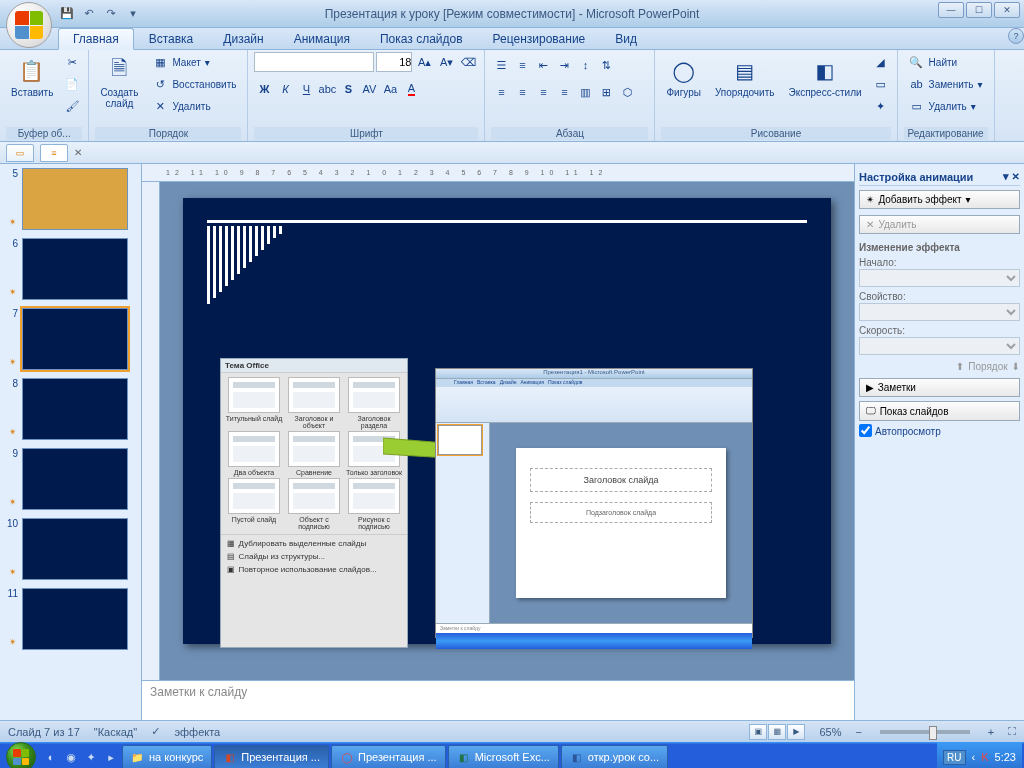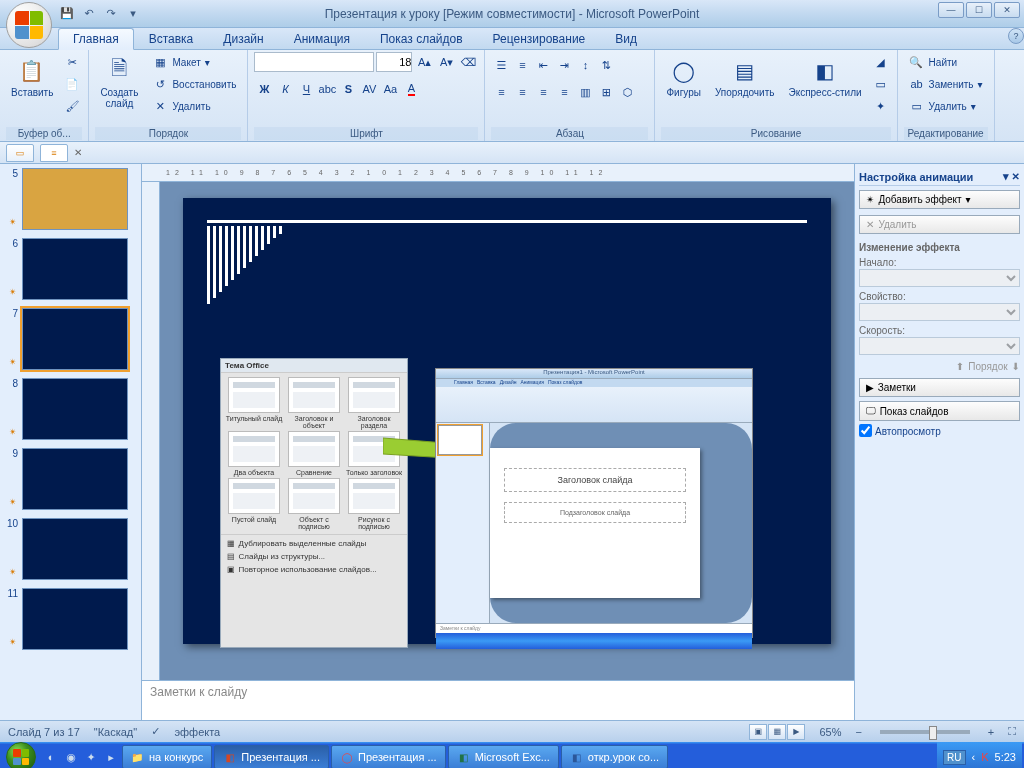--- a/index.html
+++ b/index.html
@@ -66,21 +66,21 @@
 .lp-menu{border-top:1px solid #ccc;padding:2px;}
 .lp-mi{font-size:8px;padding:2px 4px;color:#333;display:flex;gap:4px;align-items:center;}
 .mini-ppt{position:absolute;top:170px;left:252px;width:318px;height:270px;background:#d5e4f5;border:1px solid #888;}
 .mp-title{height:10px;background:linear-gradient(#d9e7f8,#aecde8);font-size:6px;padding:0 4px;color:#3b5a82;text-align:center;border-bottom:1px solid #9ab;}
 .mp-tabs{height:8px;background:#c2d9f0;display:flex;gap:4px;padding-left:18px;font-size:5px;color:#15428b;}
 .mp-ribbon{height:36px;background:linear-gradient(#e8f1fb,#d5e4f5);border-bottom:1px solid #9ab;}
 .mp-body{display:flex;height:200px;}
 .mp-thumbs{width:54px;background:#e3eefc;border-right:1px solid #9ab;padding:2px;}
 .mp-th{width:44px;height:30px;background:#fff;border:1px solid #999;margin-bottom:2px;}
 .mp-th.sel{outline:1px solid #f0a030;}
-.mp-canvas{flex:1;background:#6f8fb5;display:flex;align-items:center;justify-content:flex-start;border-radius:26px;}
+.mp-canvas{flex:1;background:#6f8fb5;display:flex;align-items:center;justify-content:center;}
 .mp-slide{width:210px;height:150px;background:#fff;box-shadow:2px 2px 4px rgba(0,0,0,0.4);padding:20px 14px;}
 .mp-h{border:1px dashed #aaa;padding:6px;text-align:center;font-size:9px;color:#444;margin-bottom:10px;}
 .mp-s{border:1px dashed #aaa;padding:6px;text-align:center;font-size:7px;color:#666;}
 .mp-notes{height:10px;background:#fff;border-top:1px solid #9ab;font-size:5px;padding:1px 4px;color:#888;}
 .mp-task{height:16px;background:linear-gradient(#245edb,#3b9af5,#245edb);}
 .arrow{position:absolute;top:220px;left:200px;width:148px;height:60px;pointer-events:none;}
 .notes-pane { height: 40px; background: #fff; border-top: 1px solid #8fb4d9; padding: 4px 8px; font-size: 12px; color: #888; }
 .anim-pane { width: 170px; background: #e3eefc; border-left: 1px solid #8fb4d9; padding: 4px; font-size: 11px; color: #15428b; display:flex;flex-direction:column;}
 .anim-head { font-weight: bold; font-size: 11px; padding: 2px 0; display:flex;justify-content:space-between;align-items:center;border-bottom:1px solid #b5cce8;}
 .anim-head .x{font-size:10px;cursor:pointer;}

